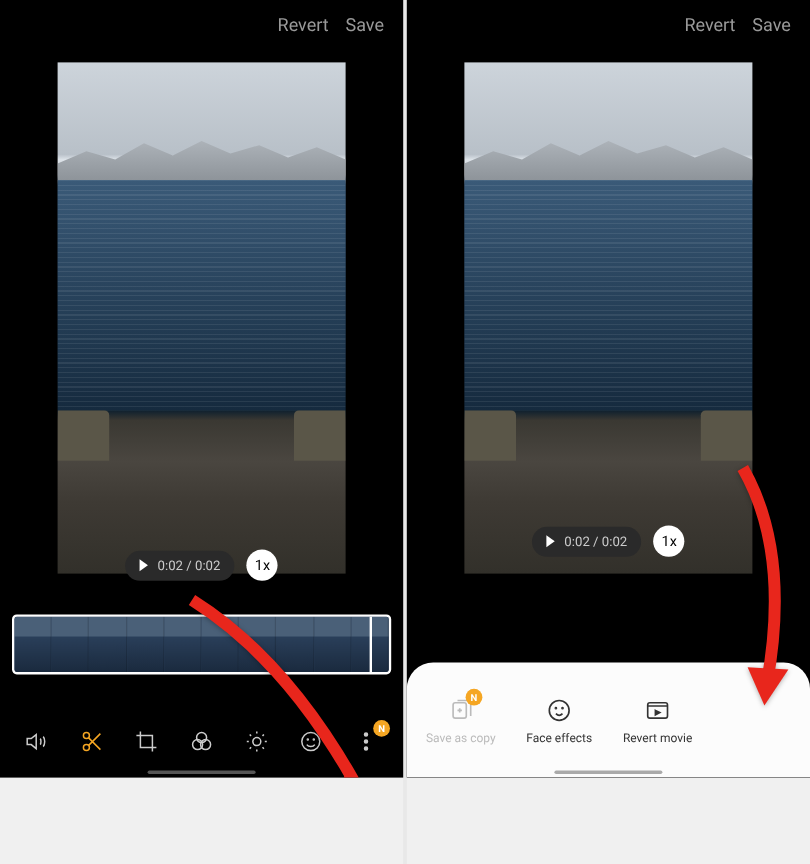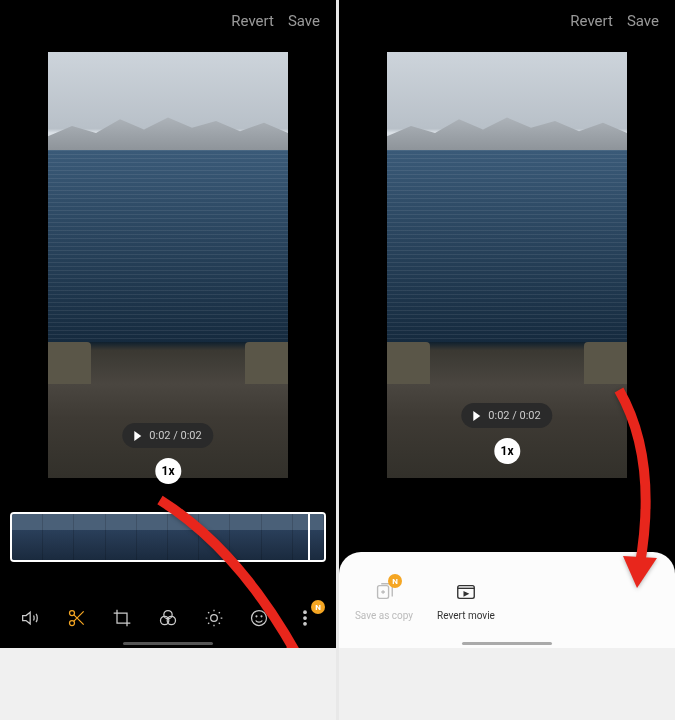--- a/index.html
+++ b/index.html
@@ -82,21 +82,20 @@
     .steps-left { left: 0; border-radius: 0 4px 0 0; }
     .steps-right { right: 0; border-radius: 4px 0 0 0; }
     .playback-pill {
       position: absolute;
       left: 50%;
       transform: translateX(-50%);
       bottom: 164px;
       display: flex;
       align-items: center;
       gap: 10px;
-      flex-direction: column;
     }
     .play-control {
       display: flex;
       align-items: center;
       background: #2a2a2a;
       border-radius: 16px;
       padding: 6px 12px;
       font-size: 11px;
       color: #ccc;
       gap: 8px;
@@ -110,21 +109,21 @@
     .speed-badge {
       background: #fff;
       color: #000;
       border-radius: 50%;
       width: 26px;
       height: 26px;
       display: flex;
       align-items: center;
       justify-content: center;
       font-size: 12px;
-      font-weight: 700;
+      font-weight: 400;
     }
     .timeline {
       position: absolute;
       bottom: 86px;
       left: 10px;
       right: 10px;
       height: 50px;
       background: #2a3f5a;
       border: 2px solid #fff;
       border-radius: 4px;
@@ -373,20 +372,31 @@
             <rect x="5" y="5" width="12" height="14" rx="2"></rect>
             <path d="M9 3h10a2 2 0 0 1 2 2v12"></path>
             <path d="M11 10v4M9 12h4"></path>
           </svg>
       </div>
       <div class="sheet-label">Save as copy</div>
     </div>
     <div class="sheet-item">
       <div class="sheet-icon">
         <svg width="22" height="22" viewBox="0 0 24 24">
+            <circle cx="12" cy="12" r="9"></circle>
+            <circle cx="9" cy="10" r="0.5" fill="#333"></circle>
+            <circle cx="15" cy="10" r="0.5" fill="#333"></circle>
+            <path d="M9 15c1 1 2 1.5 3 1.5s2-.5 3-1.5"></path>
+          </svg>
+      </div>
+      <div class="sheet-label">Face effects</div>
+    </div>
+    <div class="sheet-item">
+      <div class="sheet-icon">
+        <svg width="22" height="22" viewBox="0 0 24 24">
             <rect x="3" y="5" width="18" height="14" rx="2"></rect>
             <path d="M3 8h18"></path>
             <path d="M10 12l4 2-4 2z" fill="#333"></path>
           </svg>
       </div>
       <div class="sheet-label">Revert movie</div>
     </div>
     <div class="home-indicator" style="background:#aaa;"></div>
   </div>
 

